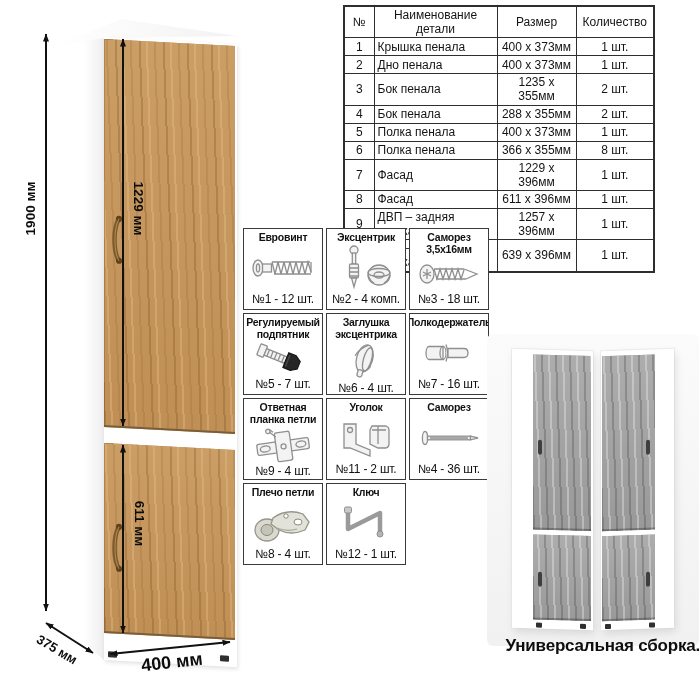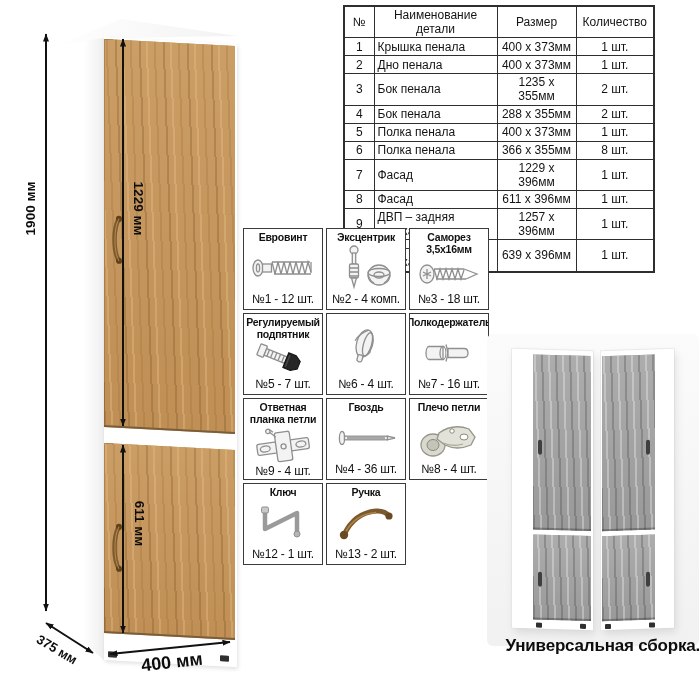--- a/index.html
+++ b/index.html
@@ -299,20 +299,21 @@
         <path class="ic-line" d="M16,14.5 v7 M20,14.5 v7 M24,14.5 v7 M28,14.5 v7 M32,14.5 v7"></path>
         <path d="M35,10 h8 l6,4 v8 l-6,4 h-8 z" fill="#262626" stroke="#111" stroke-width="1"></path>
         <path d="M37,12 v12" stroke="#4a4a4a" stroke-width="1.5" fill="none"></path>
       </g>
     </svg>
       </div>
     <div class="hw-qty">№5 - 7 шт.</div>
   </div>
 
   <div class="hw-cell">
+    <div class="hw-title">Заглушка эксцентрика</div>
     <div class="hw-icon">
         <svg width="64" height="40" viewBox="0 0 64 40">
       <g transform="rotate(16 32 20)">
         <ellipse class="ic-stroke" cx="30" cy="18" rx="8" ry="14"></ellipse>
         <ellipse class="ic-line" cx="33" cy="18" rx="4" ry="12"></ellipse>
         <path class="ic-line" d="M30,4 q-8,6 -10,14 M30,32 q6,-2 8,-8"></path>
         <rect class="ic-stroke" x="27" y="30" width="5" height="7" rx="2"></rect>
       </g>
     </svg>
       </div>
@@ -345,23 +346,35 @@
         <circle class="ic-line" cx="32.5" cy="20.5" r="2.5"></circle>
         <path class="ic-line" d="M20,4 l6,6 M21,2 l3,3"></path>
         <circle class="ic-stroke" cx="19" cy="3.5" r="2.2"></circle>
       </g>
     </svg>
       </div>
     <div class="hw-qty">№9 - 4 шт.</div>
   </div>
 
 
-
-  <div class="hw-cell">
-    <div class="hw-title">Гвоздь</div>
+  <div class="hw-cell">
+    <div class="hw-title">Уголок</div>
+    <div class="hw-icon">
+        <svg width="64" height="40" viewBox="0 0 64 40">
+      <path class="ic-stroke" d="M10,6 h12 v20 l14,6 v6 l-20,-8 h-6 z"></path>
+      <circle class="ic-line" cx="16" cy="12" r="2.5"></circle>
+      <path class="ic-stroke" d="M38,8 h14 q3,1 3,4 v14 q0,3 -3,4 h-8 l-8,-4 v-14 z"></path>
+      <path class="ic-line" d="M38,12 h14 M44,8 v18"></path>
+    </svg>
+      </div>
+    <div class="hw-qty">№11 - 2 шт.</div>
+  </div>
+
+  <div class="hw-cell">
+    <div class="hw-title">Саморез</div>
     <div class="hw-icon">
         <svg width="64" height="20" viewBox="0 0 64 20">
       <ellipse class="ic-stroke" cx="8" cy="10" rx="2.6" ry="6.5"></ellipse>
       <rect class="ic-stroke" x="10.5" y="8.2" width="43" height="3.6"></rect>
       <path class="ic-stroke" d="M53.5,8.2 L61,10 L53.5,11.8 z"></path>
       <path class="ic-line" d="M13,10 h38" stroke-width="0.8"></path>
     </svg>
       </div>
     <div class="hw-qty">№4 - 36 шт.</div>
   </div>
@@ -386,32 +399,20 @@
     <div class="hw-icon">
         <svg width="64" height="40" viewBox="0 0 64 40">
       <path d="M14,8 L14,26 L46,10 L46,30" stroke="#9a9a9a" stroke-width="4.5" fill="none" stroke-linecap="round" stroke-linejoin="round"></path>
       <rect x="10.5" y="4" width="7" height="6" rx="1.5" fill="#c9c9c9" stroke="#8f8f8f" stroke-width="1"></rect>
       <circle cx="46" cy="31" r="3" fill="#b5b5b5" stroke="#8f8f8f" stroke-width="1"></circle>
     </svg>
       </div>
     <div class="hw-qty">№12 - 1 шт.</div>
   </div>
 
-  <div class="hw-cell">
-    <div class="hw-title">Ручка</div>
-    <div class="hw-icon">
-        <svg width="64" height="40" viewBox="0 0 64 40">
-      <path d="M10,32 Q20,10 42,8 Q51,7.5 55,13" stroke="#7d5a2e" stroke-width="5" fill="none" stroke-linecap="round"></path>
-      <path d="M11,30 Q21,11 42,9.5" stroke="#ad8549" stroke-width="1.6" fill="none"></path>
-      <circle cx="10" cy="32" r="4.2" fill="#6a4a22"></circle>
-      <circle cx="55" cy="13" r="3.6" fill="#6a4a22"></circle>
-    </svg>
-      </div>
-    <div class="hw-qty">№13 - 2 шт.</div>
-  </div>
 </div>
 
 <div class="towers-bg"></div>
 
 <div class="tower tower-l">
   <div class="t-door gray-wood" style="left:21px;top:5px;right:2px;height:175px;"></div>
   <div class="t-door gray-wood" style="left:21px;top:185px;right:2px;height:85px;"></div>
   <div class="t-handle" style="left:26px;top:90px;"></div>
   <div class="t-handle" style="left:26px;top:222px;"></div>
   <div class="cab-foot" style="left:24px;top:273px;width:6px;height:5px;"></div>

